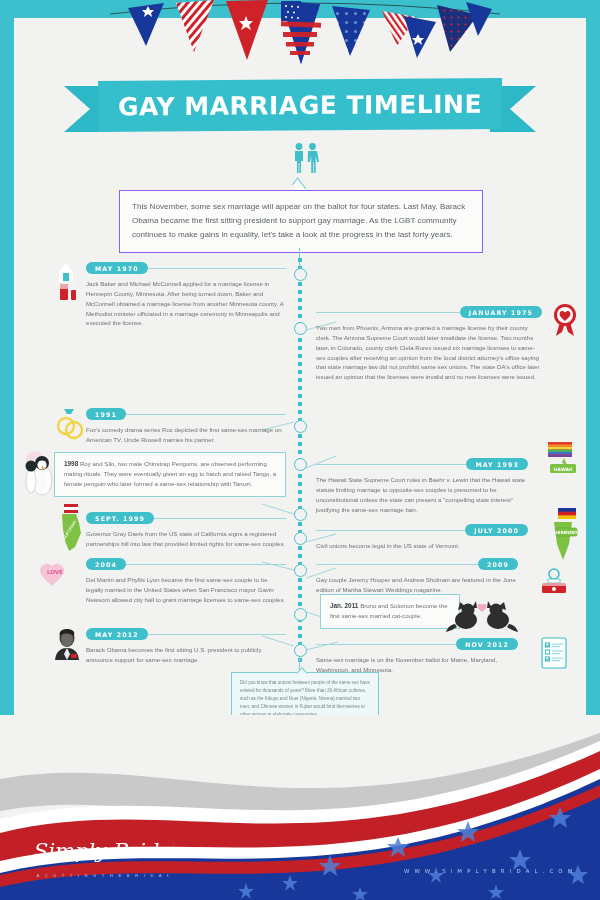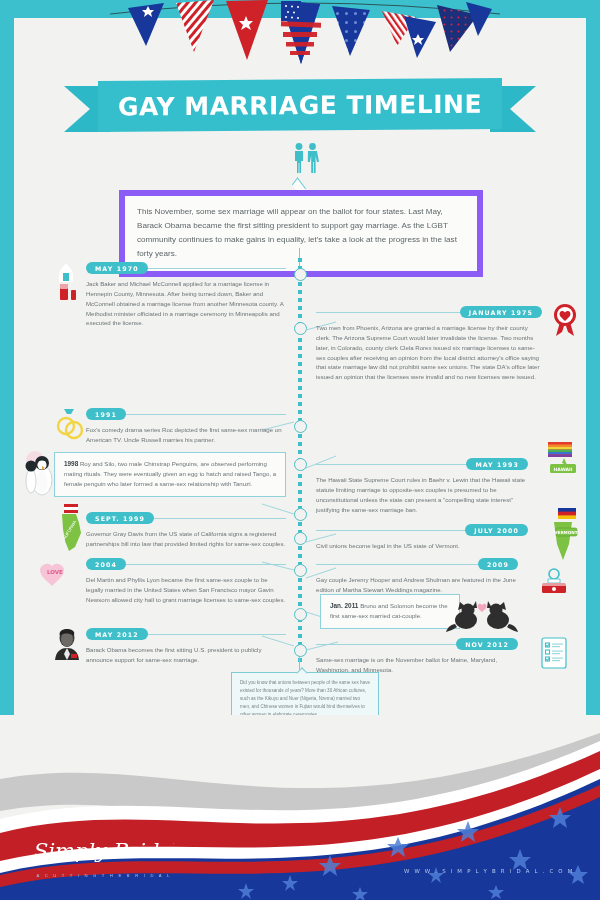--- a/index.html
+++ b/index.html
@@ -35,21 +35,21 @@
     font-family:"DejaVu Sans", sans-serif;
     transform:skewY(-0.45deg);
   }
 
   
   .couple { position:absolute; left:288px; top:142px; width:36px; height:32px; }
 
   
   .intro {
     position:absolute; left:119px; top:190px; width:364px;
-    border:6px solid #8b5cf6; background:#fbfbfa;
+    border:1px solid #8b5cf6; background:#fbfbfa;
     padding:9px 12px 10px 12px;
   }
   .intro p { font-size:8.1px; line-height:1.72; color:#5d6668; }
   .intro-notch {
     position:absolute; left:292px; top:182px; width:14px; height:9px;
     background:#fbfbfa; border-left:1px solid #5bc8d4; border-top:1px solid #5bc8d4;
     transform:rotate(45deg) skew(8deg,8deg);
   }
 
   

